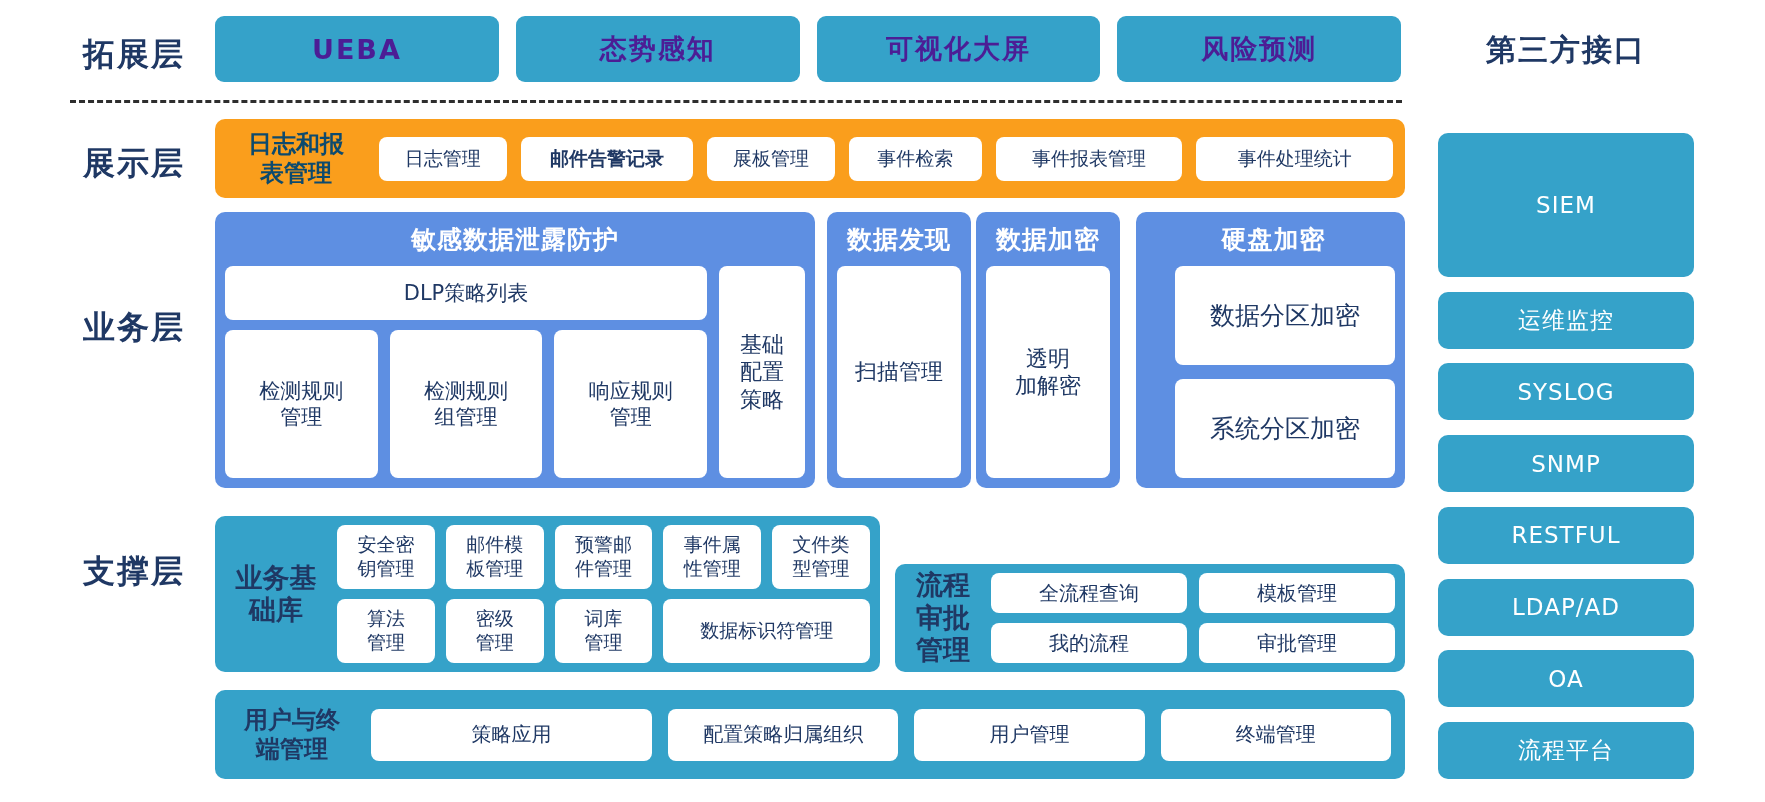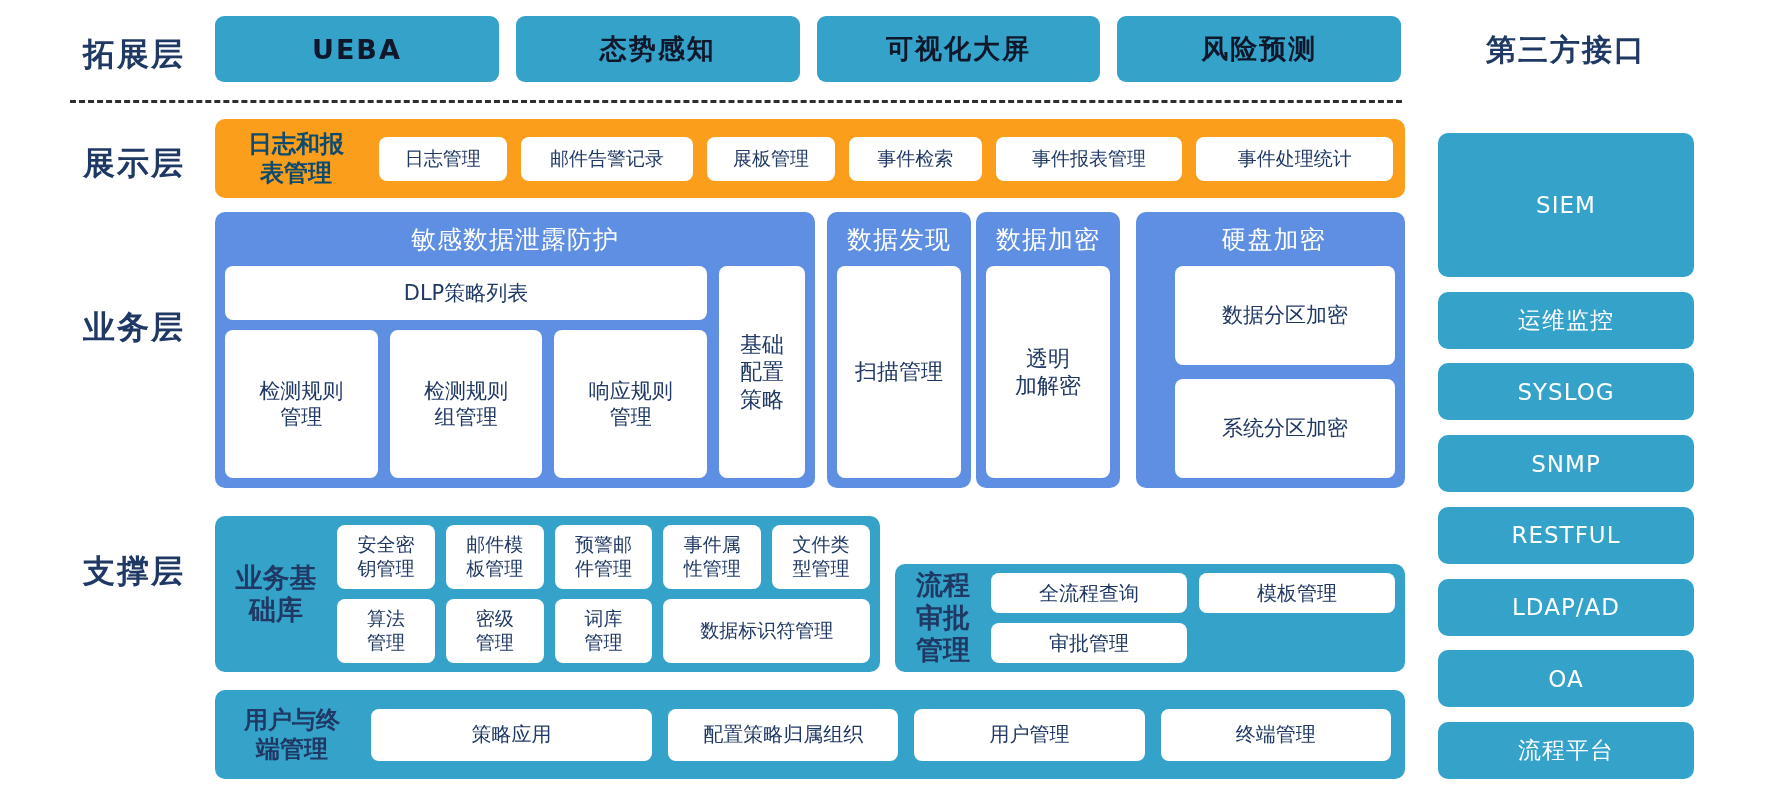--- a/index.html
+++ b/index.html
@@ -15,21 +15,21 @@
     overflow:hidden;
   }
   .side-label{
     position:absolute;left:64px;width:140px;
     font-size:32px;font-weight:bold;color:var(--navy);
     letter-spacing:2px;white-space:nowrap;text-align:center;
   }
   
   .row-top{position:absolute;left:215px;top:16px;width:1186px;height:66px;display:flex;gap:17px;}
   .btn-teal{
-    flex:1;background:var(--teal);border-radius:9px;color:#0f172a;
+    flex:1;background:var(--teal);border-radius:9px;color:#4c1d95;
     font-size:27px;font-weight:bold;display:flex;align-items:center;justify-content:center;
     letter-spacing:2px;
   }
   .divider{position:absolute;left:70px;top:100px;width:1332px;height:0;border-top:3px dashed #2e2e2e;}
   
   .display-row{
     position:absolute;left:215px;top:119px;width:1190px;height:79px;
     background:var(--orange);border-radius:10px;
     display:flex;align-items:center;gap:14px;padding:0 12px;box-sizing:border-box;
   }
@@ -44,31 +44,31 @@
   }
   .display-row .pill{height:44px;font-size:19px;}
   
   .biz-row{position:absolute;left:215px;top:212px;width:1190px;height:276px;display:flex;}
   .biz-group{
     background:var(--blue);border-radius:10px;box-sizing:border-box;
     display:flex;flex-direction:column;padding:0 10px 10px 10px;
   }
   .biz-head{
     height:54px;flex:0 0 54px;display:flex;align-items:center;justify-content:center;
-    color:#fff;font-size:25px;font-weight:normal;letter-spacing:1px;
+    color:#fff;font-size:25px;font-weight:bold;letter-spacing:1px;
   }
   .biz-body{flex:1;display:flex;gap:12px;min-height:0;}
   .biz-left{flex:1;display:flex;flex-direction:column;min-width:0;}
   .biz-top-pill{height:54px;flex:0 0 54px;margin-bottom:10px;font-size:21px;}
   .biz-three{flex:1;display:flex;gap:12px;}
   .biz-three .pill{flex:1;font-size:21px;}
   .biz-side-pill{width:86px;flex:0 0 86px;font-size:22px;}
   .biz-tall-pill{flex:1;font-size:22px;}
   .biz-stack{flex:1;display:flex;flex-direction:column;gap:14px;}
-  .biz-stack .pill{flex:1;font-size:21px;margin-left:23px;}
+  .biz-stack .pill{flex:1;font-size:25px;margin-left:23px;}
   
   .sup-row{position:absolute;left:215px;top:516px;width:1190px;height:156px;display:flex;gap:15px;}
   .sup-group{
     background:var(--teal);border-radius:10px;box-sizing:border-box;
     display:flex;align-items:stretch;gap:10px;padding:9px 10px;
   }
   .sup-title{
     color:var(--navy);font-weight:bold;font-size:27px;line-height:1.2;
     display:flex;align-items:center;justify-content:center;text-align:center;white-space:pre-line;
   }
@@ -124,21 +124,21 @@
   <div class="btn-teal">可视化大屏</div>
   <div class="btn-teal">风险预测</div>
 </div>
 
 <div class="divider"></div>
 
 <div class="display-row">
   <div class="display-title">日志和报
 表管理</div>
   <div class="pill" style="flex:1 1 0;">日志管理</div>
-  <div class="pill" style="flex:1.35 1 0;">邮件告警记录</div>
+  <div class="pill" style="flex:1.35 1 0;font-weight:bold;">邮件告警记录</div>
   <div class="pill" style="flex:1 1 0;">展板管理</div>
   <div class="pill" style="flex:1.04 1 0;">事件检索</div>
   <div class="pill" style="flex:1.46 1 0;">事件报表管理</div>
   <div class="pill" style="flex:1.54 1 0;">事件处理统计</div>
 </div>
 
 <div class="biz-row">
   <div class="biz-group" style="width:600px;flex:0 0 600px;margin-right:12px;">
     <div class="biz-head">敏感数据泄露防护</div>
     <div class="biz-body">
@@ -208,20 +208,21 @@
     </div>
   </div>
 
   <div class="sup-group" style="flex:1;margin-top:48px;">
     <div class="sup-title" style="width:76px;flex:0 0 76px;">流程
 审批
 管理</div>
     <div class="grid-flow">
       <div class="pill">全流程查询</div>
       <div class="pill">模板管理</div>
+      <div class="pill">我的流程</div>
       <div class="pill">审批管理</div>
     </div>
   </div>
 </div>
 
 <div class="user-row">
   <div class="user-title">用户与终
 端管理</div>
   <div class="pill" style="flex:1.22 1 0;">策略应用</div>
   <div class="pill" style="flex:1 1 0;">配置策略归属组织</div>

